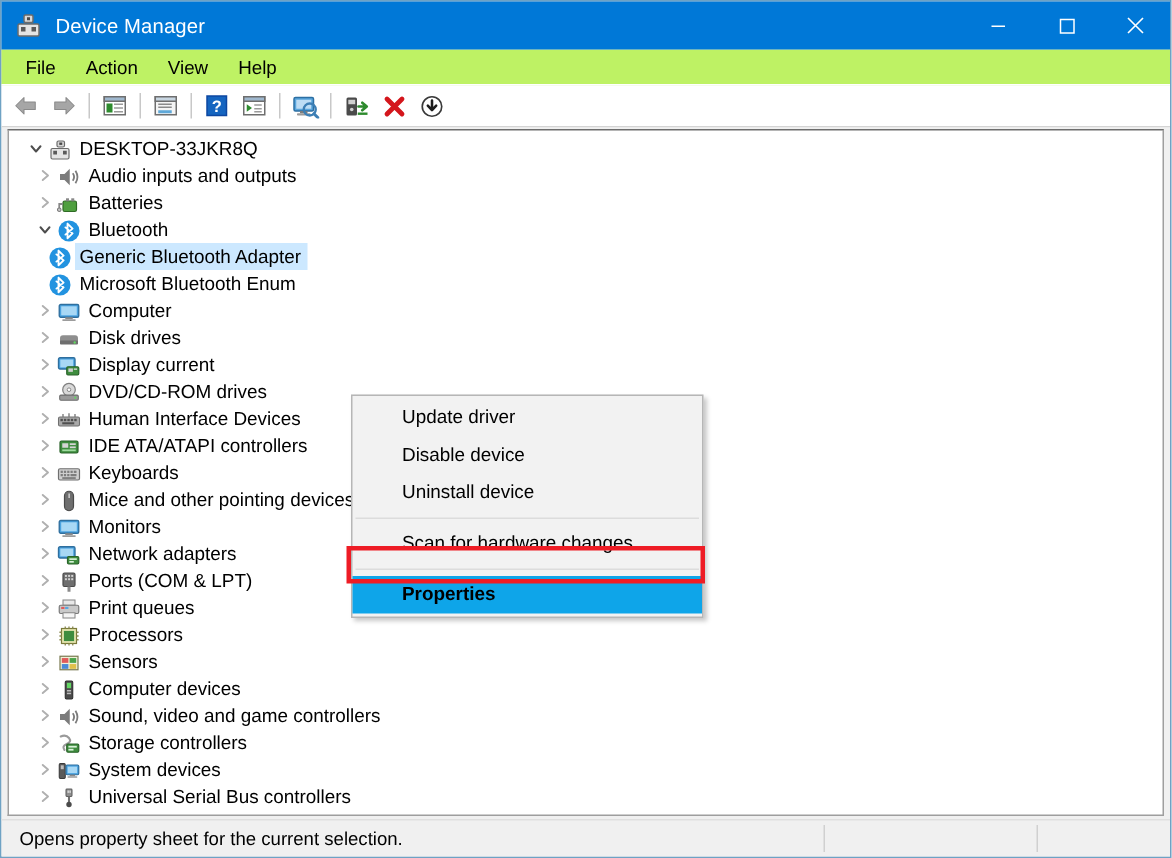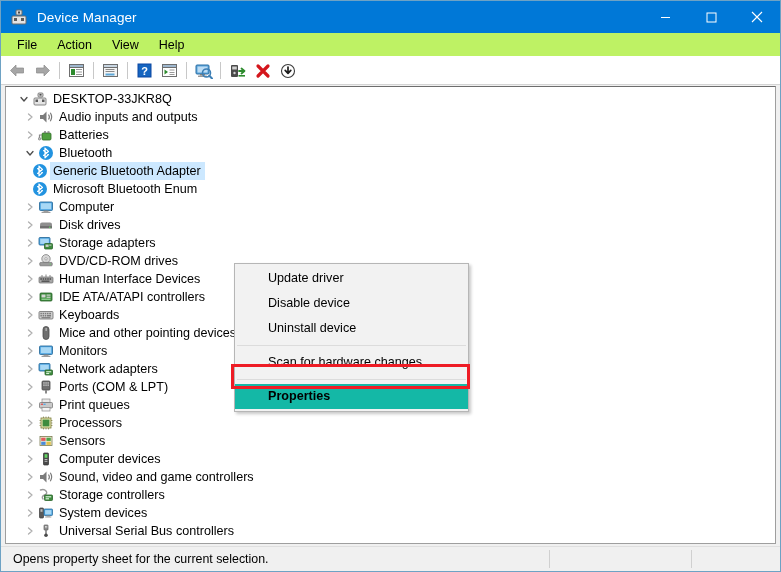--- a/index.html
+++ b/index.html
@@ -54,21 +54,21 @@
     padding:2px 3px 0 3px;box-sizing:border-box;
     position:relative;
   }
   .treepane{
     position:absolute;left:4px;top:1px;right:4px;bottom:2px;
     background:#ffffff;border:1px solid #9e9e9e;border-top-color:#6d6d6d;
     overflow:hidden;
   }
   .tree{position:relative;padding-top:3px;}
   .row{
-    height:18px;display:flex;align-items:center;
+    height:18px;display:flex;align-items:flex-end;
     white-space:nowrap;position:relative;
   }
   .row .lbl{
     font-size:12.6px;color:#000000;line-height:18px;
     padding:0 4px 0 3px;
   }
   .row.selected .lbl{background:#cce8ff;}
   .chev{
     width:16px;height:18px;flex:0 0 16px;
     display:flex;align-items:center;justify-content:center;
@@ -87,21 +87,21 @@
     position:absolute;left:228px;top:176px;width:233px;
     background:#f2f2f2;border:1px solid #b6b6b6;
     box-shadow:2px 2px 3px rgba(0,0,0,.22);
     padding:2px 0;z-index:40;
   }
   .ctx-item{
     height:25px;line-height:25px;font-size:12.6px;color:#000000;
     padding-left:33px;white-space:nowrap;
   }
   .ctx-item.highlight{
-    background:#14b8a6;font-weight:bold;
+    background:#0ea5e9;font-weight:bold;
   }
   .ctx-sep{height:1px;background:#dcdcdc;margin:4px 2px 4px 2px;}
   .redbox{
     position:absolute;left:225px;width:239px;height:25px;
     border:3px solid #ee1c25;box-sizing:border-box;z-index:41;
     pointer-events:none;
   }
   
   .statusbar{
     flex:0 0 24px;height:24px;background:#f0f0f0;
@@ -370,21 +370,21 @@
           </div>
           <div class="ico">
             <svg width="16" height="16" viewBox="0 0 16 16">
               <rect x="1" y="2.5" width="11" height="7.5" rx="1" fill="#4aa3e0" stroke="#2f6f9e" stroke-width=".9"></rect>
               <rect x="2.2" y="3.7" width="8.6" height="5.2" fill="#a8d8f5"></rect>
               <rect x="6.5" y="8.5" width="8" height="5.5" rx=".8" fill="#3e8c3e" stroke="#2a632a" stroke-width=".8"></rect>
               <rect x="7.6" y="9.6" width="3" height="2.3" fill="#cfcfcf"></rect>
               <rect x="11.2" y="9.6" width="2.2" height="1" fill="#cfcfcf"></rect>
             </svg>
           </div>
-          <div class="lbl">Storage adapters</div>
+          <div class="lbl">Display current</div>
         </div>
 
         <div class="row d1">
           <div class="chev">
             <svg width="10" height="10" viewBox="0 0 10 10">
                 <path d="M3.5 2 L7 5 L3.5 8" stroke="#b0b0b0" stroke-width="1.3" fill="none" stroke-linecap="round" stroke-linejoin="round"></path>
               </svg>
           </div>
           <div class="ico">
             <svg width="16" height="16" viewBox="0 0 16 16">

